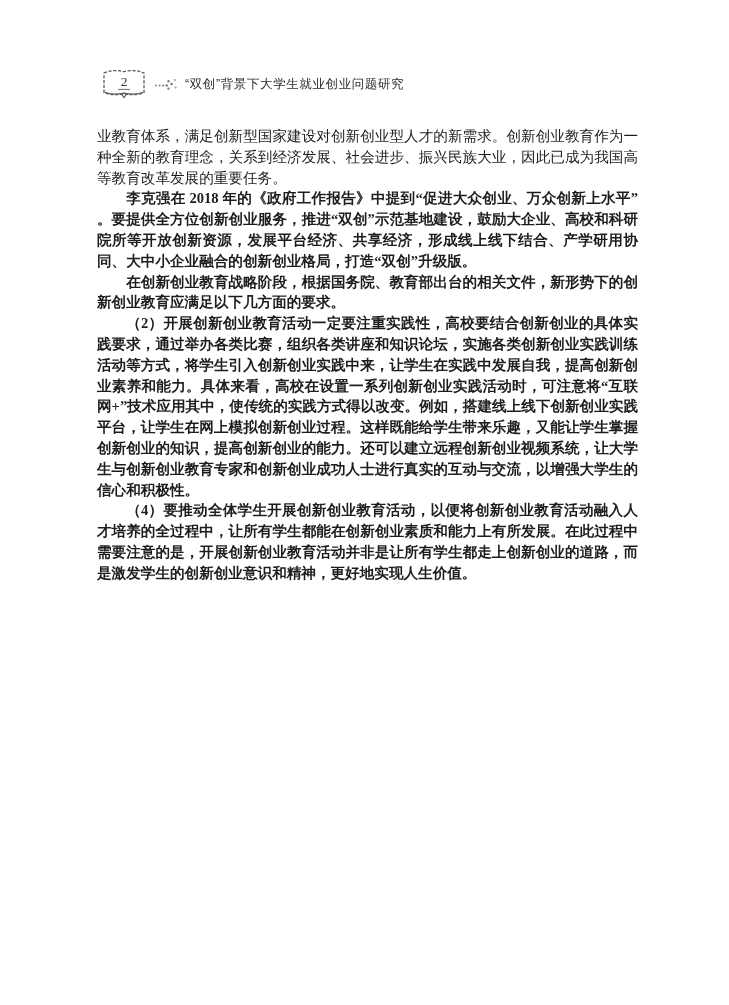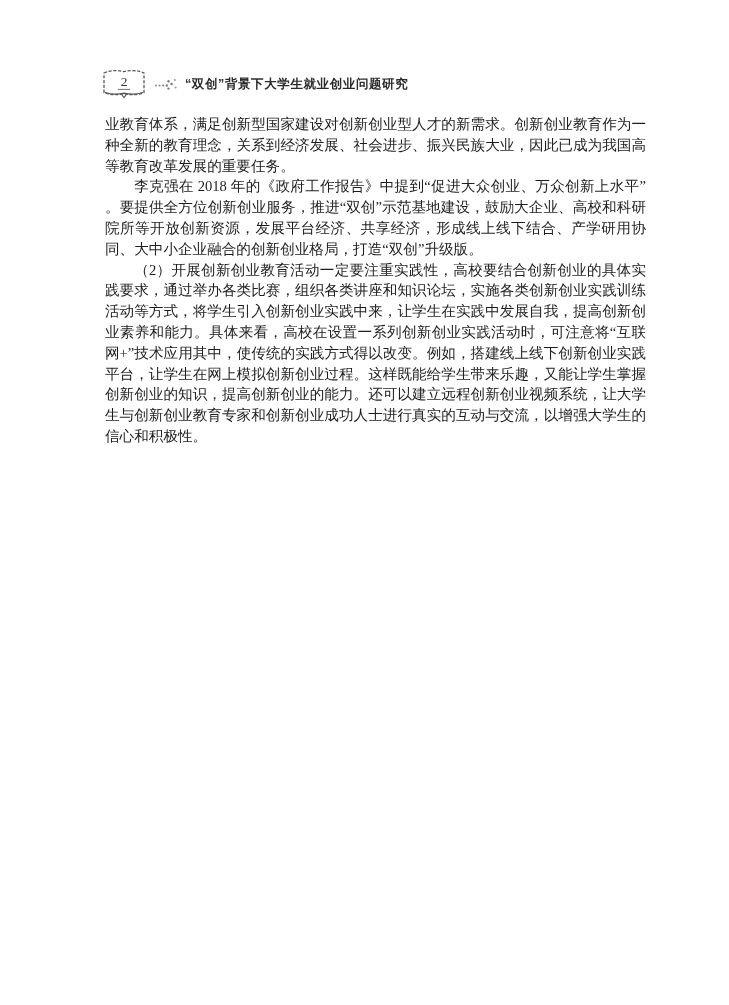--- a/index.html
+++ b/index.html
@@ -31,45 +31,45 @@
   }
   .dots-wrap {
     width: 24px;
     height: 20px;
     flex: 0 0 auto;
     margin-top: 2px;
   }
   .header-title {
     font-family: "Liberation Sans", "DejaVu Sans", sans-serif;
     font-size: 12.5px;
-    font-weight: bold;
+    font-weight: normal;
     letter-spacing: 0.6px;
     color: #2b2b2b;
     white-space: nowrap;
     margin-top: 1px;
   }
   
   .content {
     position: absolute;
-    top: 114px;
+    top: 126px;
     left: 97px;
     width: 541px;
-    margin-left: 8px;
   }
   .content p {
     margin: 0;
     font-size: 14.6px;
     line-height: 20.8px;
     color: #1d1d1d;
     text-align: justify;
     letter-spacing: 0;
     word-break: break-all;
   }
   .content p.indent {
     text-indent: 2em;
+    font-weight: bold;
   }
 </style>
 </head>
 <body>
 
 <div class="page">
 
   <div class="running-header">
     <span class="book-icon-wrap">
       <svg width="46" height="31" viewBox="0 0 46 31">
@@ -92,16 +92,18 @@
         <circle cx="20.8" cy="5.0" r="1.0" fill="#9a9a9a"></circle>
         <circle cx="21.6" cy="12.6" r="1.0" fill="#9a9a9a"></circle>
       </svg>
     </span>
     <span class="header-title">“双创”背景下大学生就业创业问题研究</span>
   </div>
 
   <div class="content">
     <p>业教育体系，满足创新型国家建设对创新创业型人才的新需求。创新创业教育作为一种全新的教育理念，关系到经济发展、社会进步、振兴民族大业，因此已成为我国高等教育改革发展的重要任务。</p>
     <p class="indent">李克强在 2018 年的《政府工作报告》中提到“促进大众创业、万众创新上水平” 。要提供全方位创新创业服务，推进“双创”示范基地建设，鼓励大企业、高校和科研院所等开放创新资源，发展平台经济、共享经济，形成线上线下结合、产学研用协同、大中小企业融合的创新创业格局，打造“双创”升级版。</p>
+    <p class="indent">在创新创业教育战略阶段，根据国务院、教育部出台的相关文件，新形势下的创新创业教育应满足以下几方面的要求。</p>
     <p class="indent">（2）开展创新创业教育活动一定要注重实践性，高校要结合创新创业的具体实践要求，通过举办各类比赛，组织各类讲座和知识论坛，实施各类创新创业实践训练活动等方式，将学生引入创新创业实践中来，让学生在实践中发展自我，提高创新创业素养和能力。具体来看，高校在设置一系列创新创业实践活动时，可注意将“互联网+”技术应用其中，使传统的实践方式得以改变。例如，搭建线上线下创新创业实践平台，让学生在网上模拟创新创业过程。这样既能给学生带来乐趣，又能让学生掌握创新创业的知识，提高创新创业的能力。还可以建立远程创新创业视频系统，让大学生与创新创业教育专家和创新创业成功人士进行真实的互动与交流，以增强大学生的信心和积极性。</p>
+    <p class="indent">（4）要推动全体学生开展创新创业教育活动，以便将创新创业教育活动融入人才培养的全过程中，让所有学生都能在创新创业素质和能力上有所发展。在此过程中需要注意的是，开展创新创业教育活动并非是让所有学生都走上创新创业的道路，而是激发学生的创新创业意识和精神，更好地实现人生价值。</p>
   </div>
 
 </div>
 
 </body></html>

